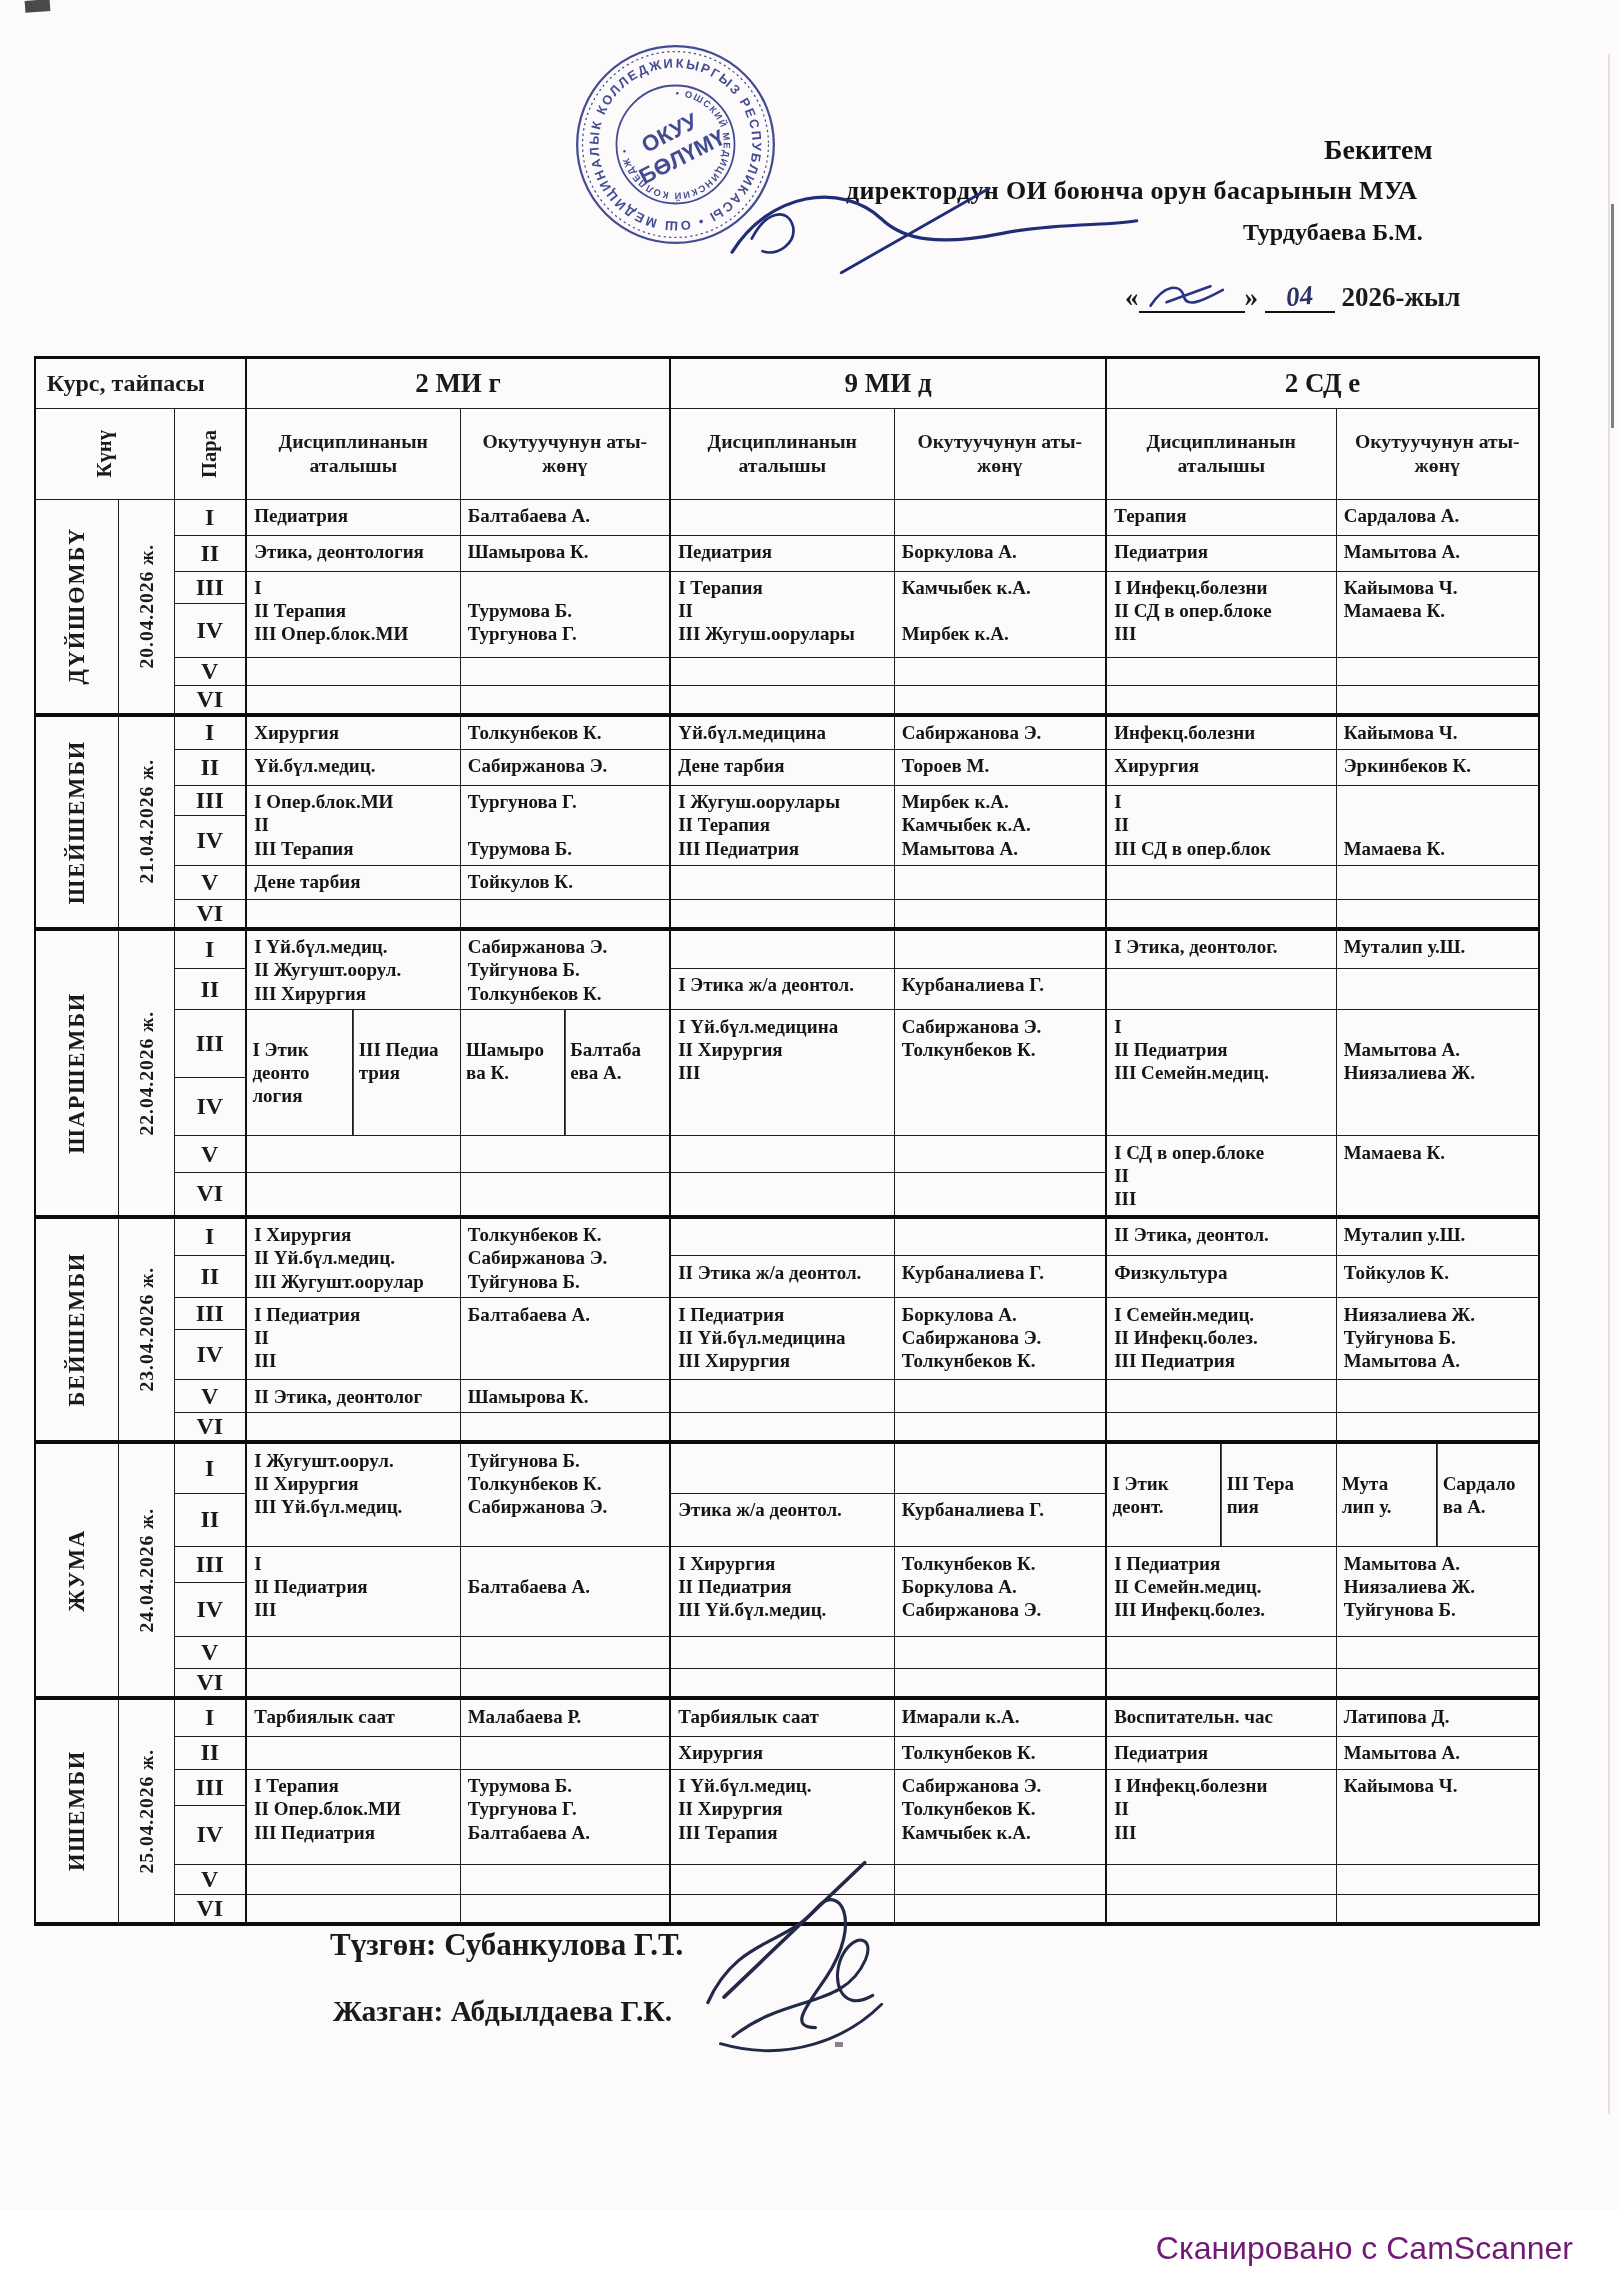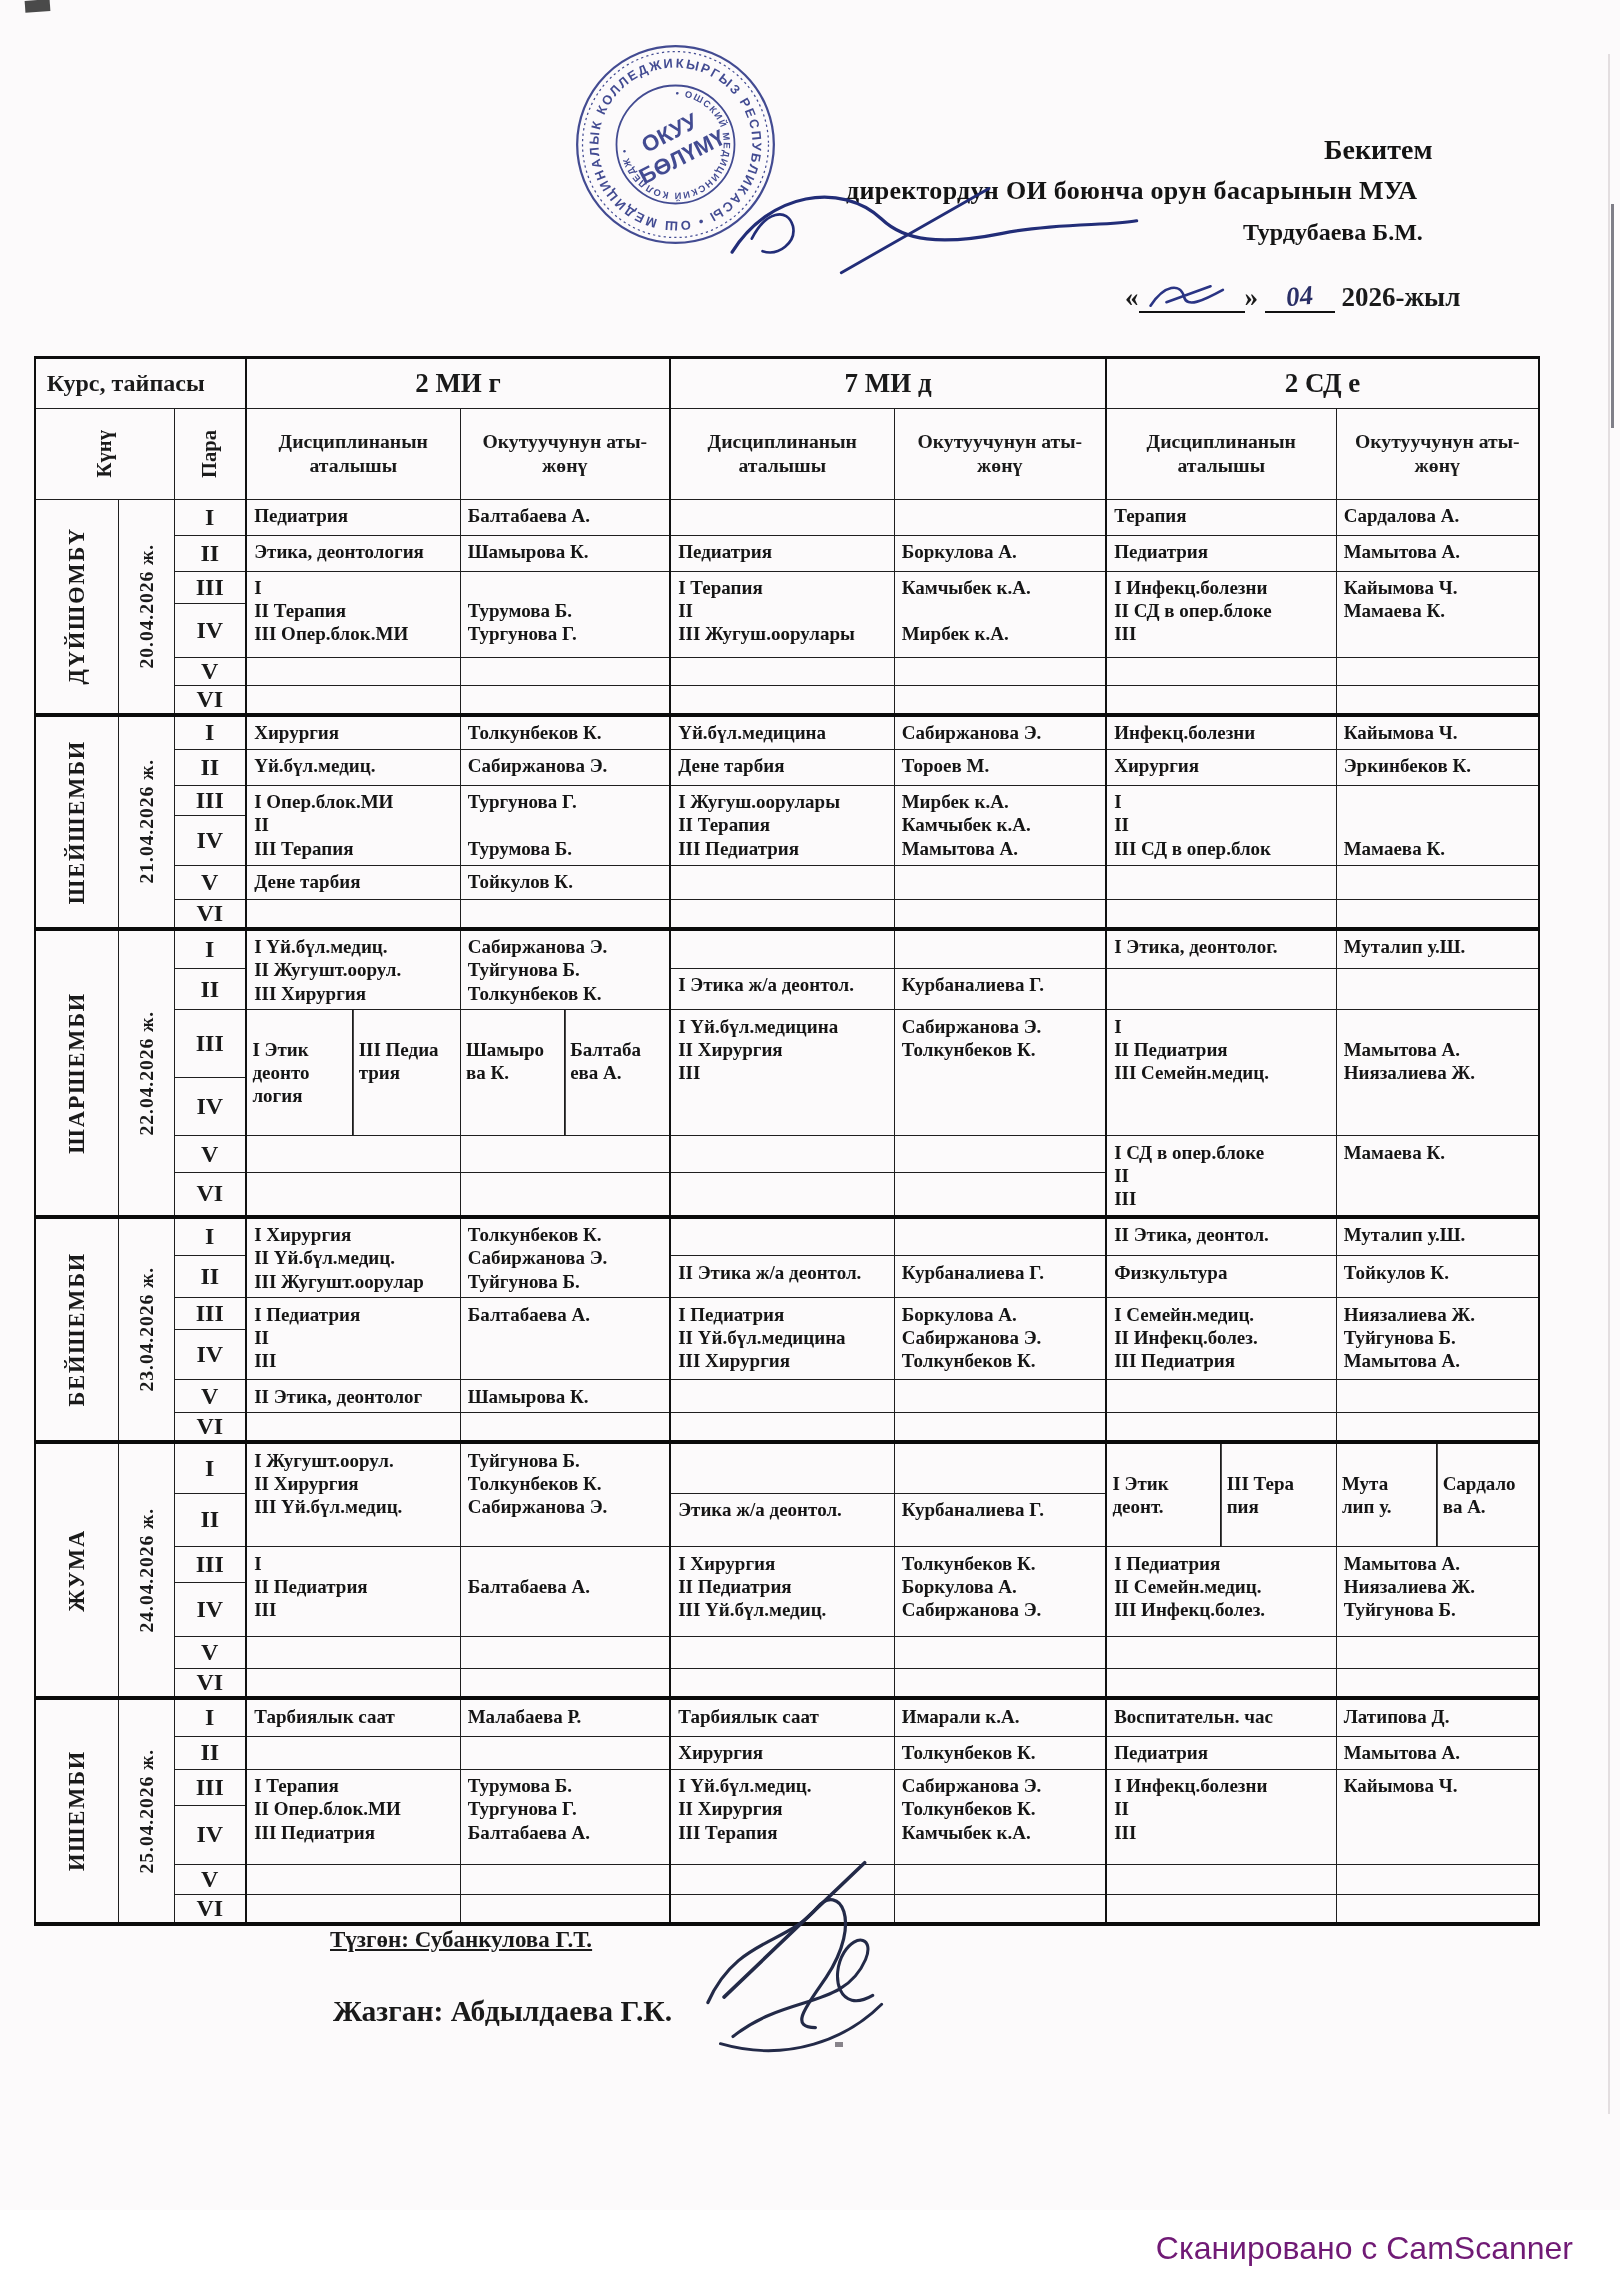--- a/index.html
+++ b/index.html
@@ -35,21 +35,21 @@
   .vert{writing-mode:vertical-rl;transform:rotate(180deg);margin:0 auto;font-weight:bold;white-space:nowrap;}
   .cDay .vert{font-size:22.4px;letter-spacing:1.8px;}
   .cDate .vert{font-size:19.7px;letter-spacing:0.9px;}
   .cPara{text-align:center;vertical-align:middle;font-weight:bold;font-size:24px;padding:0 1.8px;}
   .cD,.cT{vertical-align:top;text-align:left;padding:4.5px 7.2px;font-size:19px;font-weight:bold;
           line-height:1.22;white-space:pre-line;color:#151515;}
   td.split{padding:0;background:linear-gradient(#1c1c1c,#1c1c1c) no-repeat center/1.8px 100%;}
   .splitwrap{display:flex;align-items:stretch;width:100%;}
   .half{flex:1 1 50%;padding:4.5px 5.4px;white-space:pre-line;font-size:19px;font-weight:bold;line-height:1.22;}
   
-  #foot1{top:1927px;left:330px;font-size:23px;font-weight:bold;text-decoration:underline;}
+  #foot1{top:1927px;left:330px;font-size:31px;font-weight:bold;}
   #foot2{top:1995px;left:333px;font-size:29.6px;font-weight:bold;}
   
   #camstrip{left:0;top:2210px;width:1620px;height:82px;background:#ffffff;}
   #camtext{top:2230px;right:47px;position:absolute;font-family:"Liberation Sans",sans-serif;
            font-size:32px;color:#701a75;}
   
   #artTL{left:25px;top:0;width:25px;height:11.6px;background:#4a4a4a;transform:rotate(-4deg);}
   #artR1{left:1611px;top:204px;width:2.7px;height:224px;background:#3c3c48;opacity:.65;}
   #artR2{left:1608px;top:54px;width:1.8px;height:2060px;background:#c9c2c6;opacity:.5;}
   #artB1{left:835px;top:2042px;width:8px;height:5.4px;background:#55505a;opacity:.7;}
@@ -106,21 +106,21 @@
       <col style="width:210px">
     <col style="width:224px">
       <col style="width:212px">
     <col style="width:230px">
       <col style="width:203px">
   </colgroup>
   <thead>
     <tr class="h1">
       <th colspan="3" class="corner">Курс, тайпасы</th>
       <th colspan="2" class="gs">2 МИ г</th>
-      <th colspan="2" class="gs">7 МИ д</th>
+      <th colspan="2" class="gs">9 МИ д</th>
       <th colspan="2" class="gs">2 СД е</th>
     </tr>
     <tr class="h2">
       <th colspan="2">
           <div class="vert" style="font-size:20.6px">Күнү</div>
         </th>
       <th>
           <div class="vert" style="font-size:20.6px">Пара</div>
         </th>
       <th class="gs">Дисциплинанын аталышы</th>

